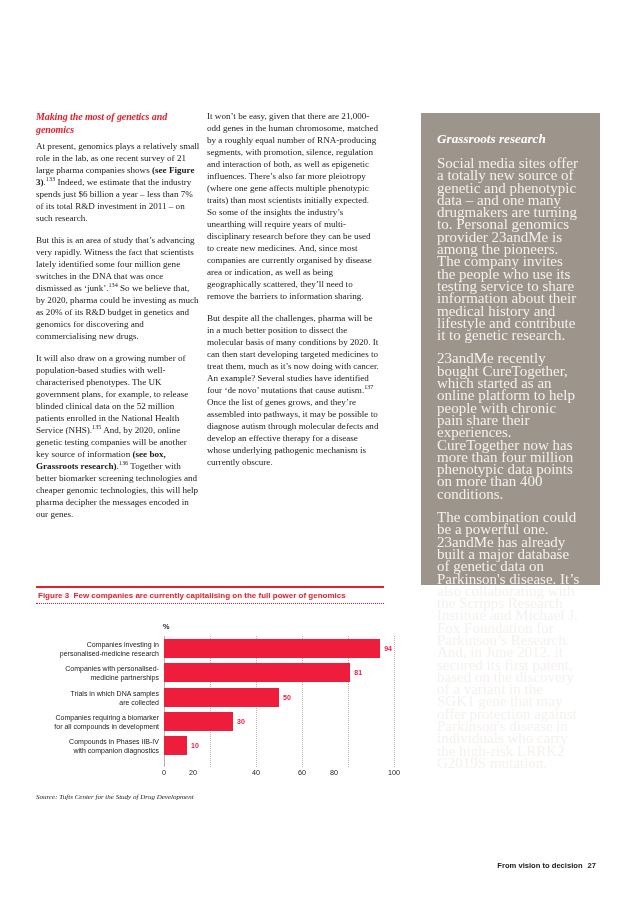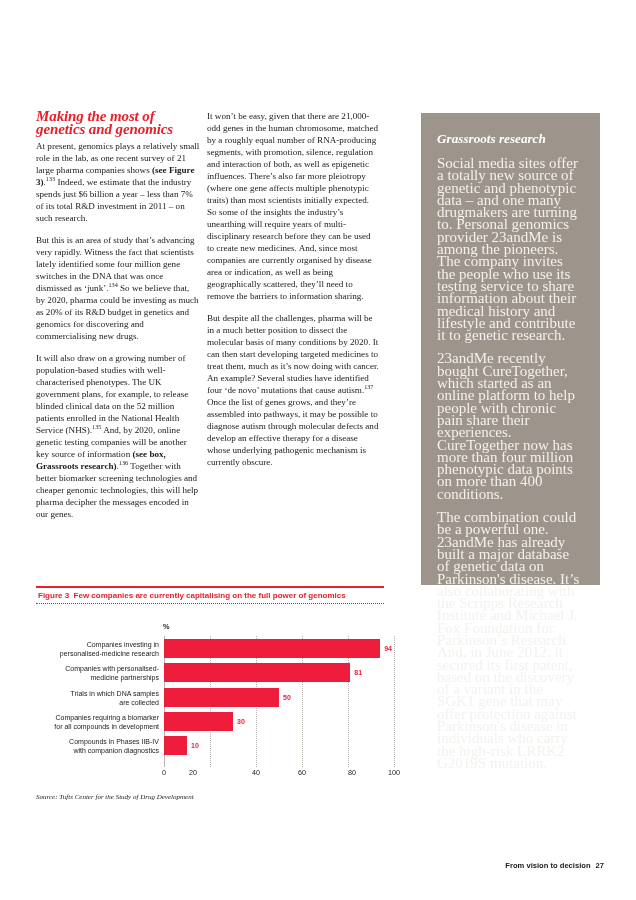--- a/index.html
+++ b/index.html
@@ -16,21 +16,21 @@
   
   .col{position:absolute;top:110px;font-size:9.1px;line-height:12.0px;text-align:left;}
   .col p{margin:0 0 10px 0;}
   .col1{left:36px;width:164px;}
   .col2{left:207px;width:172px;}
 
   .art-head{
     font-family:"Liberation Serif", serif;
     font-weight:bold;font-style:italic;
     color:#e8202a;
-    font-size:15px;line-height:13.4px;
+    font-size:10px;line-height:13.4px;
     margin:0 0 3px 0;
     letter-spacing:-0.1px;
   }
   .b{font-weight:bold;}
   sup{font-size:6.2px;vertical-align:super;line-height:0;}
 
   
   .sidebox{
     position:absolute;left:421px;top:113px;width:179px;height:472px;
     background:#9d948b;
@@ -90,21 +90,21 @@
     font-family:"Liberation Sans", sans-serif;
     font-size:7.2px;color:#1a1a1a;
     transform:translateX(-50%);
   }
   .source{
     position:absolute;left:36px;top:793px;
     font-family:"Liberation Serif", serif;
     font-style:italic;font-size:7.0px;color:#1a1a1a;
   }
   .footer{
-    position:absolute;right:32px;top:861px;
+    position:absolute;right:40px;top:861px;
     font-family:"Liberation Sans", sans-serif;
     font-weight:bold;font-size:7.6px;color:#1a1a1a;
     white-space:nowrap;
   }
   .footer .pg{margin-left:5px;}
 </style>
 </head>
 <body>
 
 <div class="page">
@@ -172,21 +172,21 @@
         <div class="bar" style="left: 0px; top: 100.3px; width: 23px; background: rgb(238, 29, 60);"></div>
         <div class="barval" style="left: 27px; top: 100.3px;">10</div>
         <div class="catlabel" style="right: 235px; top: 101.3px;">
           <div>Compounds in Phases IIB-IV</div>
           <div>with companion diagnostics</div>
         </div>
         <div class="tick" style="left: 0px;">0</div>
         <div class="tick" style="left: 29px;">20</div>
         <div class="tick" style="left: 92px;">40</div>
         <div class="tick" style="left: 138px;">60</div>
-        <div class="tick" style="left: 188px;">80</div>
+        <div class="tick" style="left: 170px;">80</div>
         <div class="tick" style="left: 230px;">100</div>
       </div>
   </div>
 
   <div class="source">Source: Tufts Center for the Study of Drug Development</div>
 
   <div class="footer">
     <span>From vision to decision</span><span class="pg">27</span>
   </div>
 

